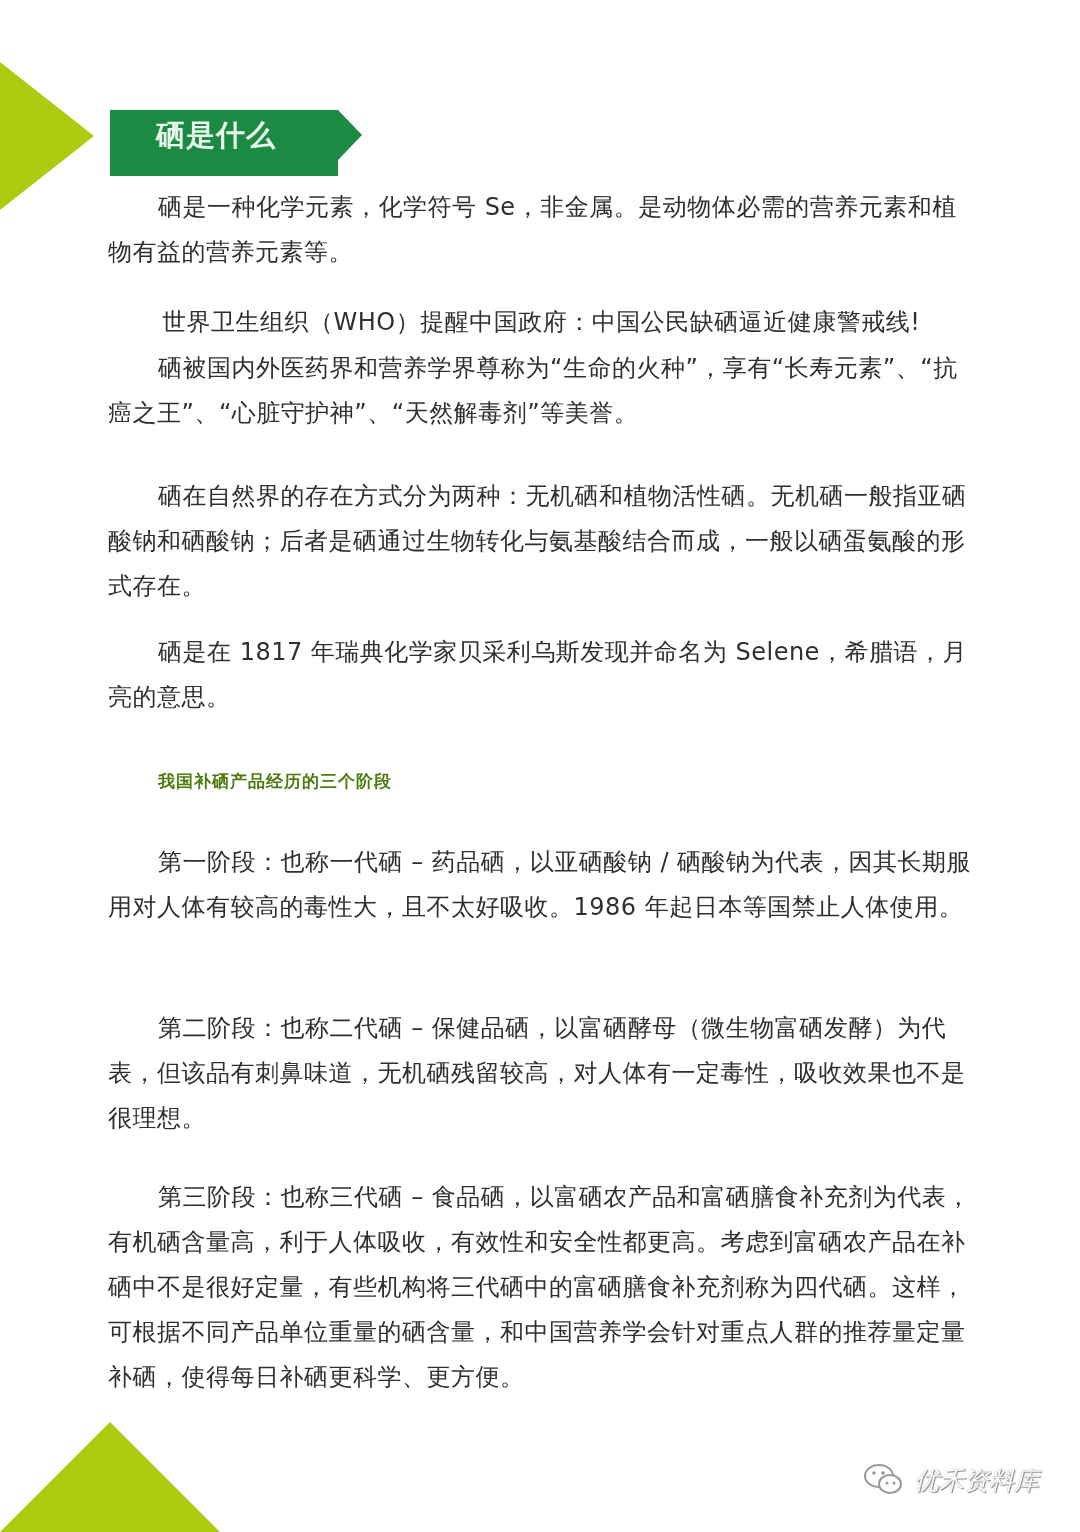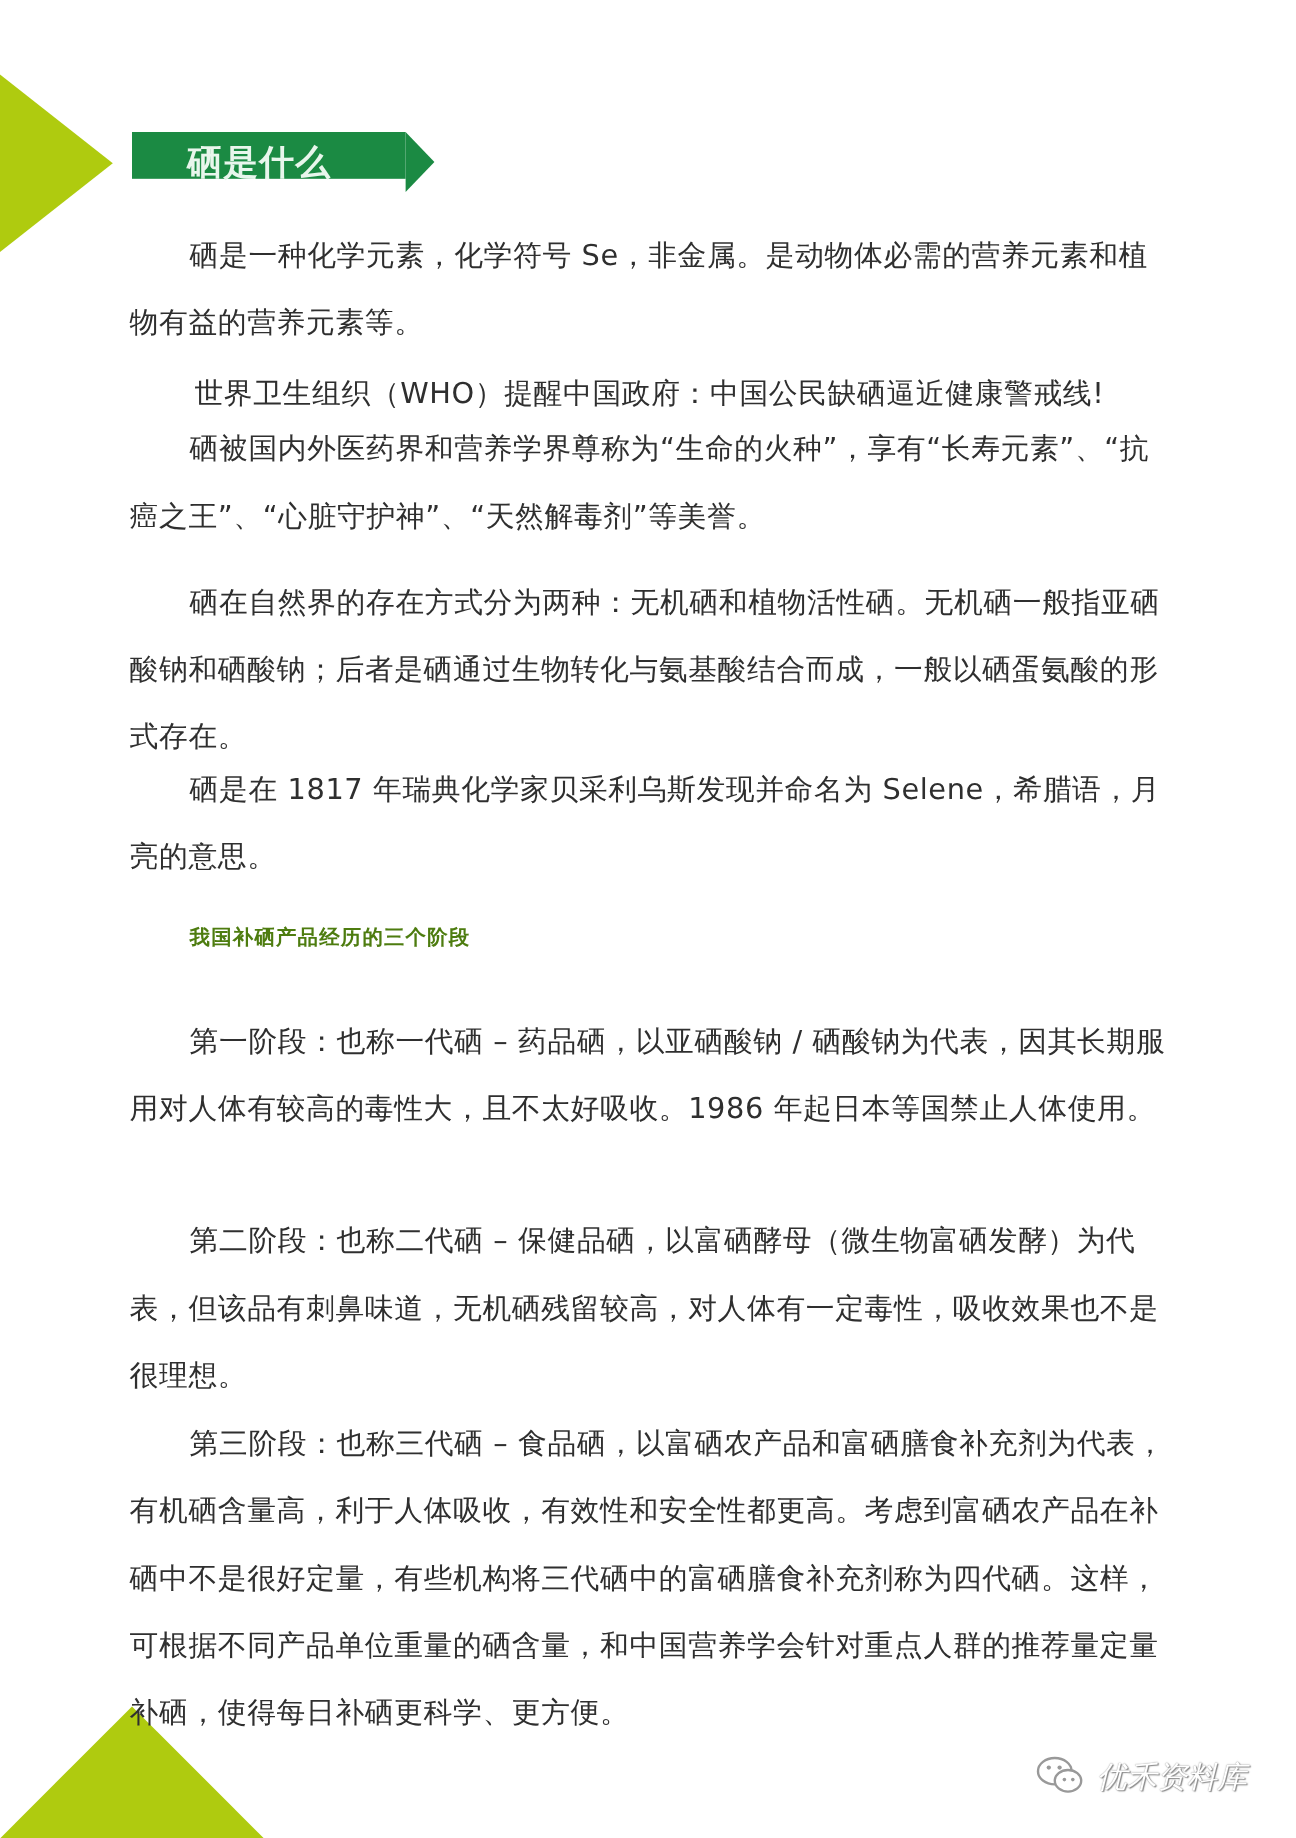--- a/index.html
+++ b/index.html
@@ -15,35 +15,35 @@
     border-bottom: 74px solid transparent;
     border-left: 94px solid #afcb0f;
   }
   .tri-bottom {
     position: absolute; left: -190px; top: 1422px; width: 0; height: 0;
     border-left: 300px solid transparent;
     border-right: 300px solid transparent;
     border-bottom: 300px solid #afcb0f;
   }
   .banner {
-    position: absolute; left: 110px; top: 110px; height: 39px; width: 228px;
+    position: absolute; left: 110px; top: 110px; height: 66px; width: 228px;
     background: #1b8a43;
   }
   .banner::after {
     content: ""; position: absolute; right: -24px; top: 0; width: 0; height: 0;
     border-top: 25px solid transparent; border-bottom: 25px solid transparent;
     border-left: 24px solid #1b8a43;
   }
   .banner-title {
     position: absolute; left: 46px; top: 5px; font-size: 29px; line-height: 40px;
     color: #e8f6ec; font-weight: bold; letter-spacing: 1px;
   }
   .para {
     position: absolute; left: 108px; width: 865px;
-    font-size: 24px; line-height: 56px; color: #2f2f2f;
+    font-size: 24px; line-height: 45px; color: #2f2f2f;
     text-indent: 50px; letter-spacing: 0.5px;
   }
   .section-title {
     position: absolute; left: 158px; top: 770px;
     font-size: 17px; font-weight: bold; color: #4d7c0f; letter-spacing: 1px;
   }
   .watermark {
     position: absolute; left: 862px; top: 1462px;
     display: flex; align-items: center; gap: 8px;
     color: #ffffff; font-size: 25px;

